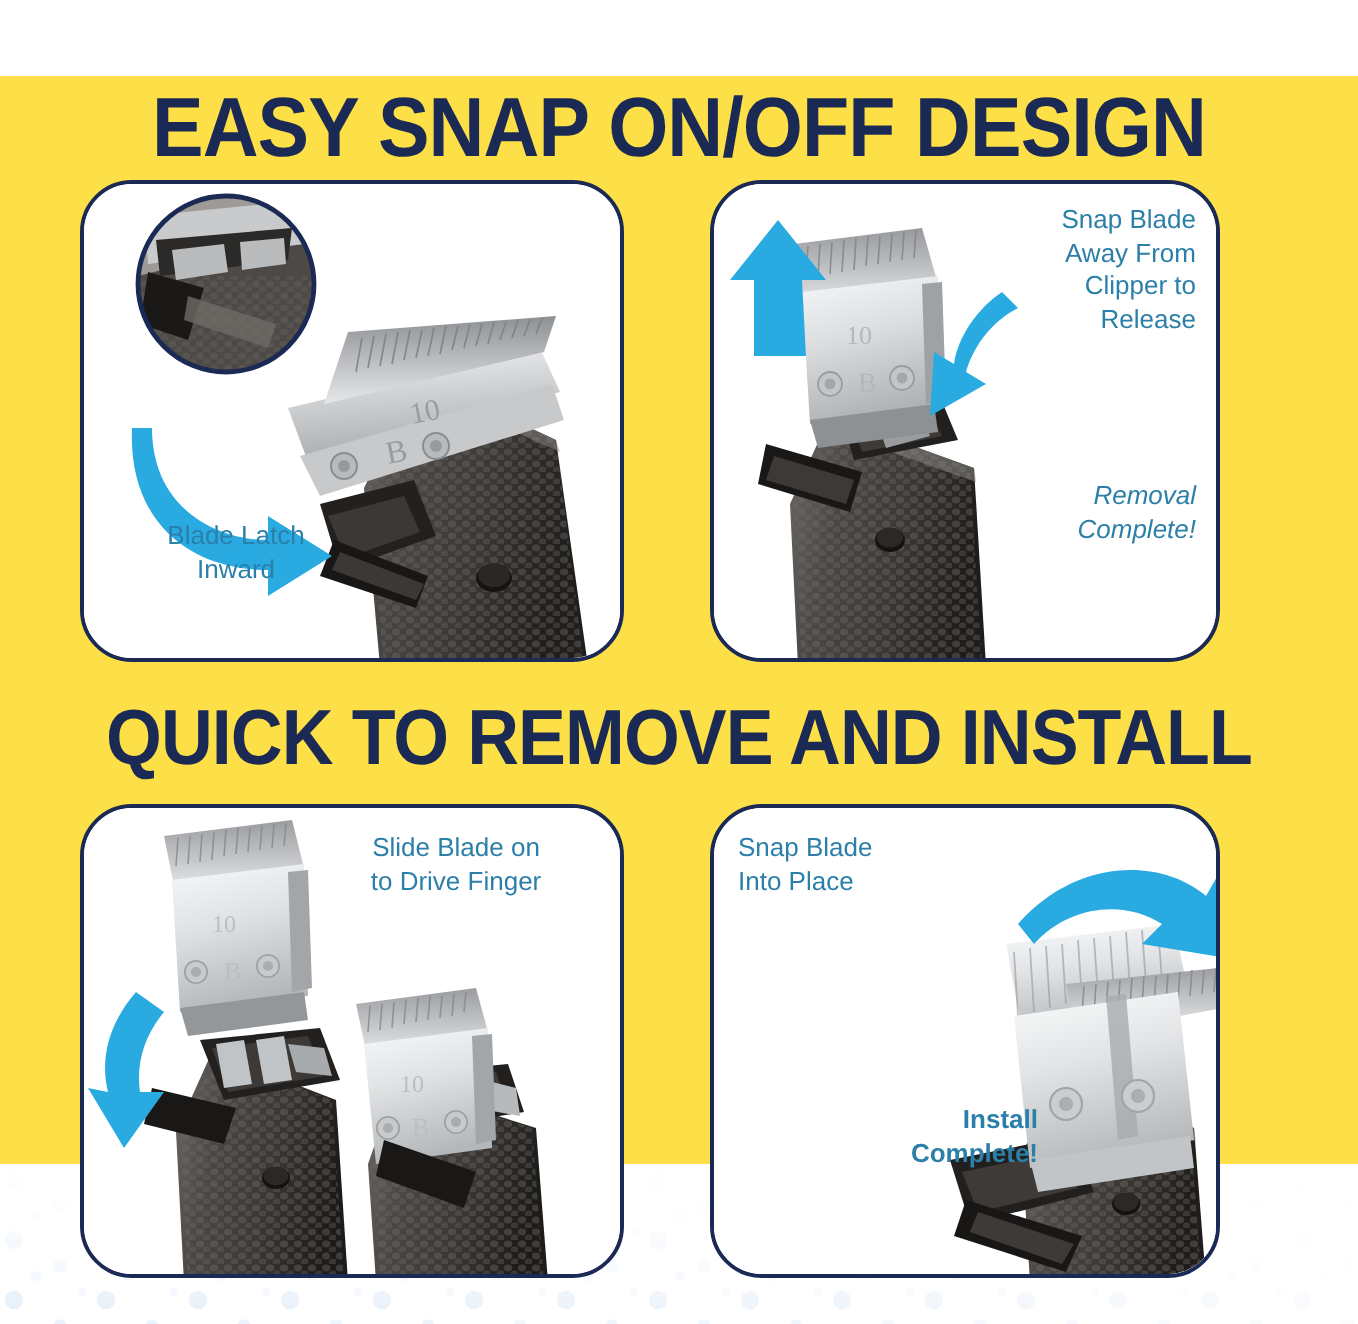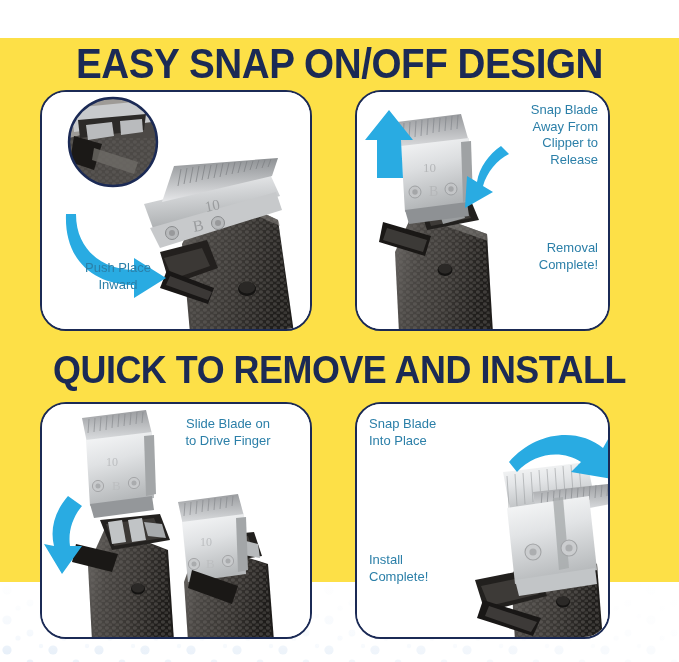--- a/index.html
+++ b/index.html
@@ -65,24 +65,24 @@
     color: #2b7fa8;
     font-family: "Liberation Sans", sans-serif;
     font-size: 13px;
     line-height: 1.27;
     white-space: pre-line;
     z-index: 5;
   }
 
   #cap-1     { left: 6px;  top: 168px; width: 140px; text-align: center; }
   #cap-2a    { right: 10px; top: 10px;  width: 150px; text-align: right; }
-  #cap-2b    { right: 10px; top: 148px; width: 150px; text-align: right; }
+  #cap-2b    { right: 10px; top: 148px; width: 150px; text-align: right; font-style: italic; }
   #cap-3     { right: 2px;  top: 12px;  width: 160px; text-align: center; }
   #cap-4a    { left: 12px;  top: 12px;  width: 150px; text-align: left; }
-  #cap-4b    { left: 12px;  top: 148px; width: 150px; text-align: left; }
+  #cap-4b    { left: 12px;  top: 148px; width: 150px; text-align: right; font-weight: bold; }
 
   svg { display: block; }
 </style>
 </head>
 <body>
 
 <div id="infographic">
 
   <svg class="dotfield" viewBox="0 0 679 118" width="679" height="118">
     <defs>
@@ -203,21 +203,21 @@
         </g>
         <circle cx="71" cy="50" r="44" fill="none" stroke="#1b2a55" stroke-width="2.4"></circle>
       </g>
 
       <g>
         <path d="M34 122 C34 162, 66 178, 92 178 L92 166 L124 186 L92 206 L92 193
                  C54 193, 22 170, 24 122 Z" fill="#29abe2"></path>
       </g>
     </svg>
 
-    <div class="caption" id="cap-1">Push Place
+    <div class="caption" id="cap-1">Blade Latch
 Inward</div>
   </div>
 
   <div class="panel" id="panel-2">
     <svg class="panel-art" viewBox="0 0 255 241" width="255" height="241" preserveAspectRatio="xMidYMid slice">
       <defs>
         <linearGradient id="bodyG2" x1="0" y1="0" x2="1" y2="0.25">
           <stop offset="0%" stop-color="#6d6a67"></stop>
           <stop offset="30%" stop-color="#4b4845"></stop>
           <stop offset="65%" stop-color="#3a3734"></stop>

